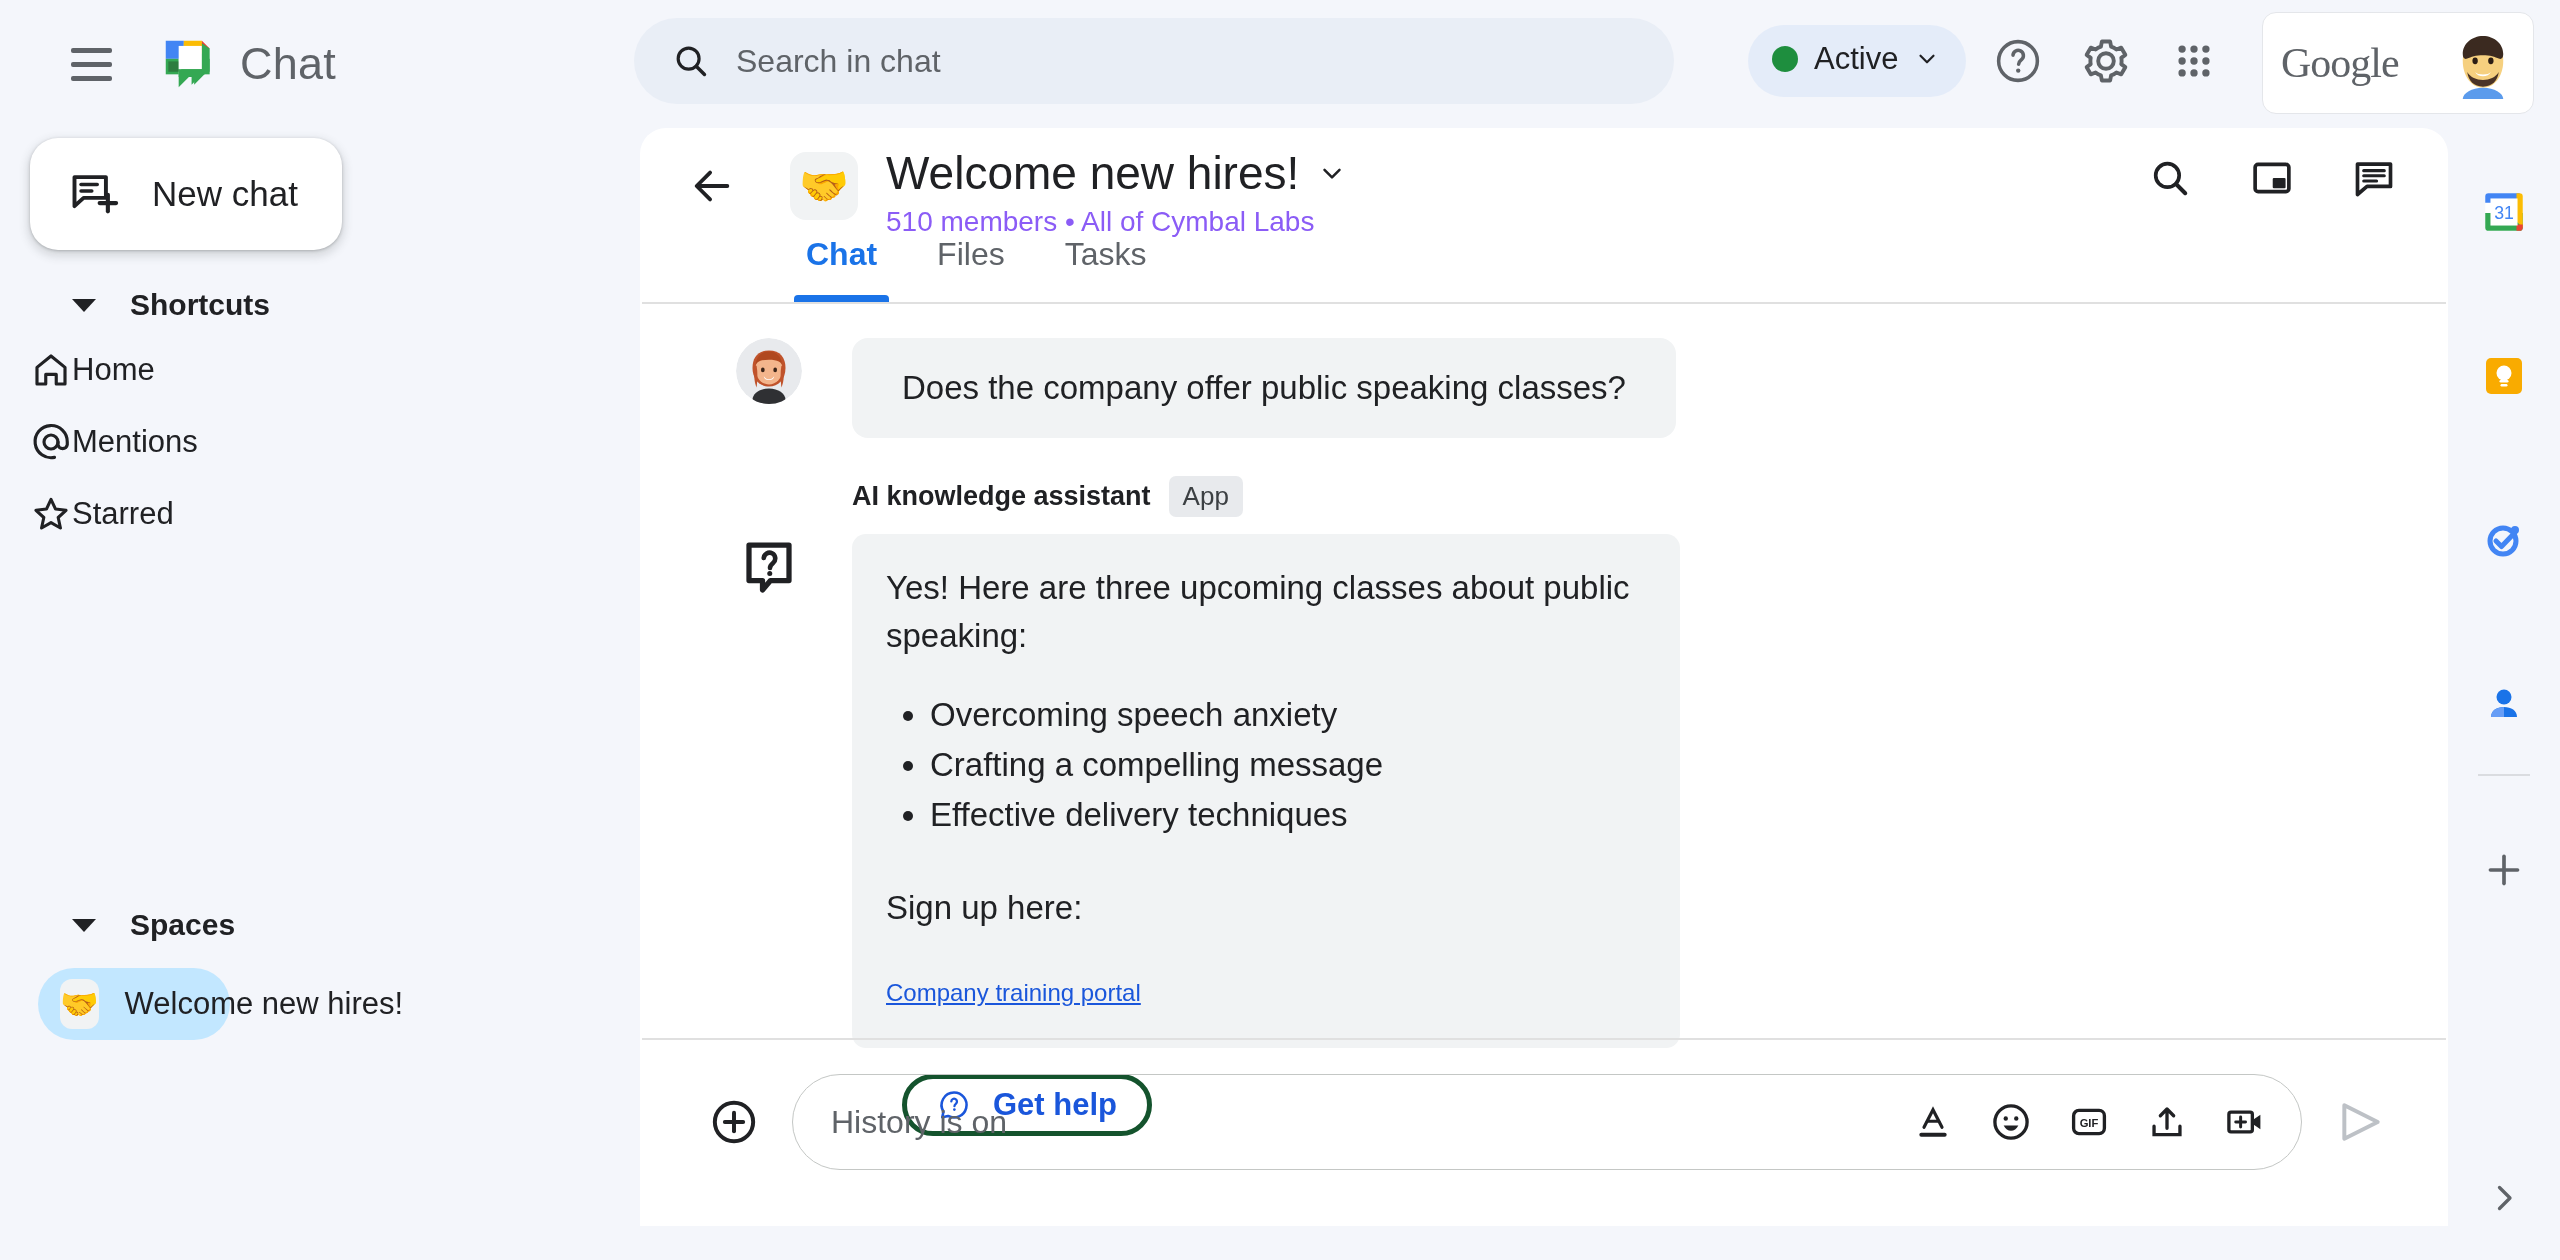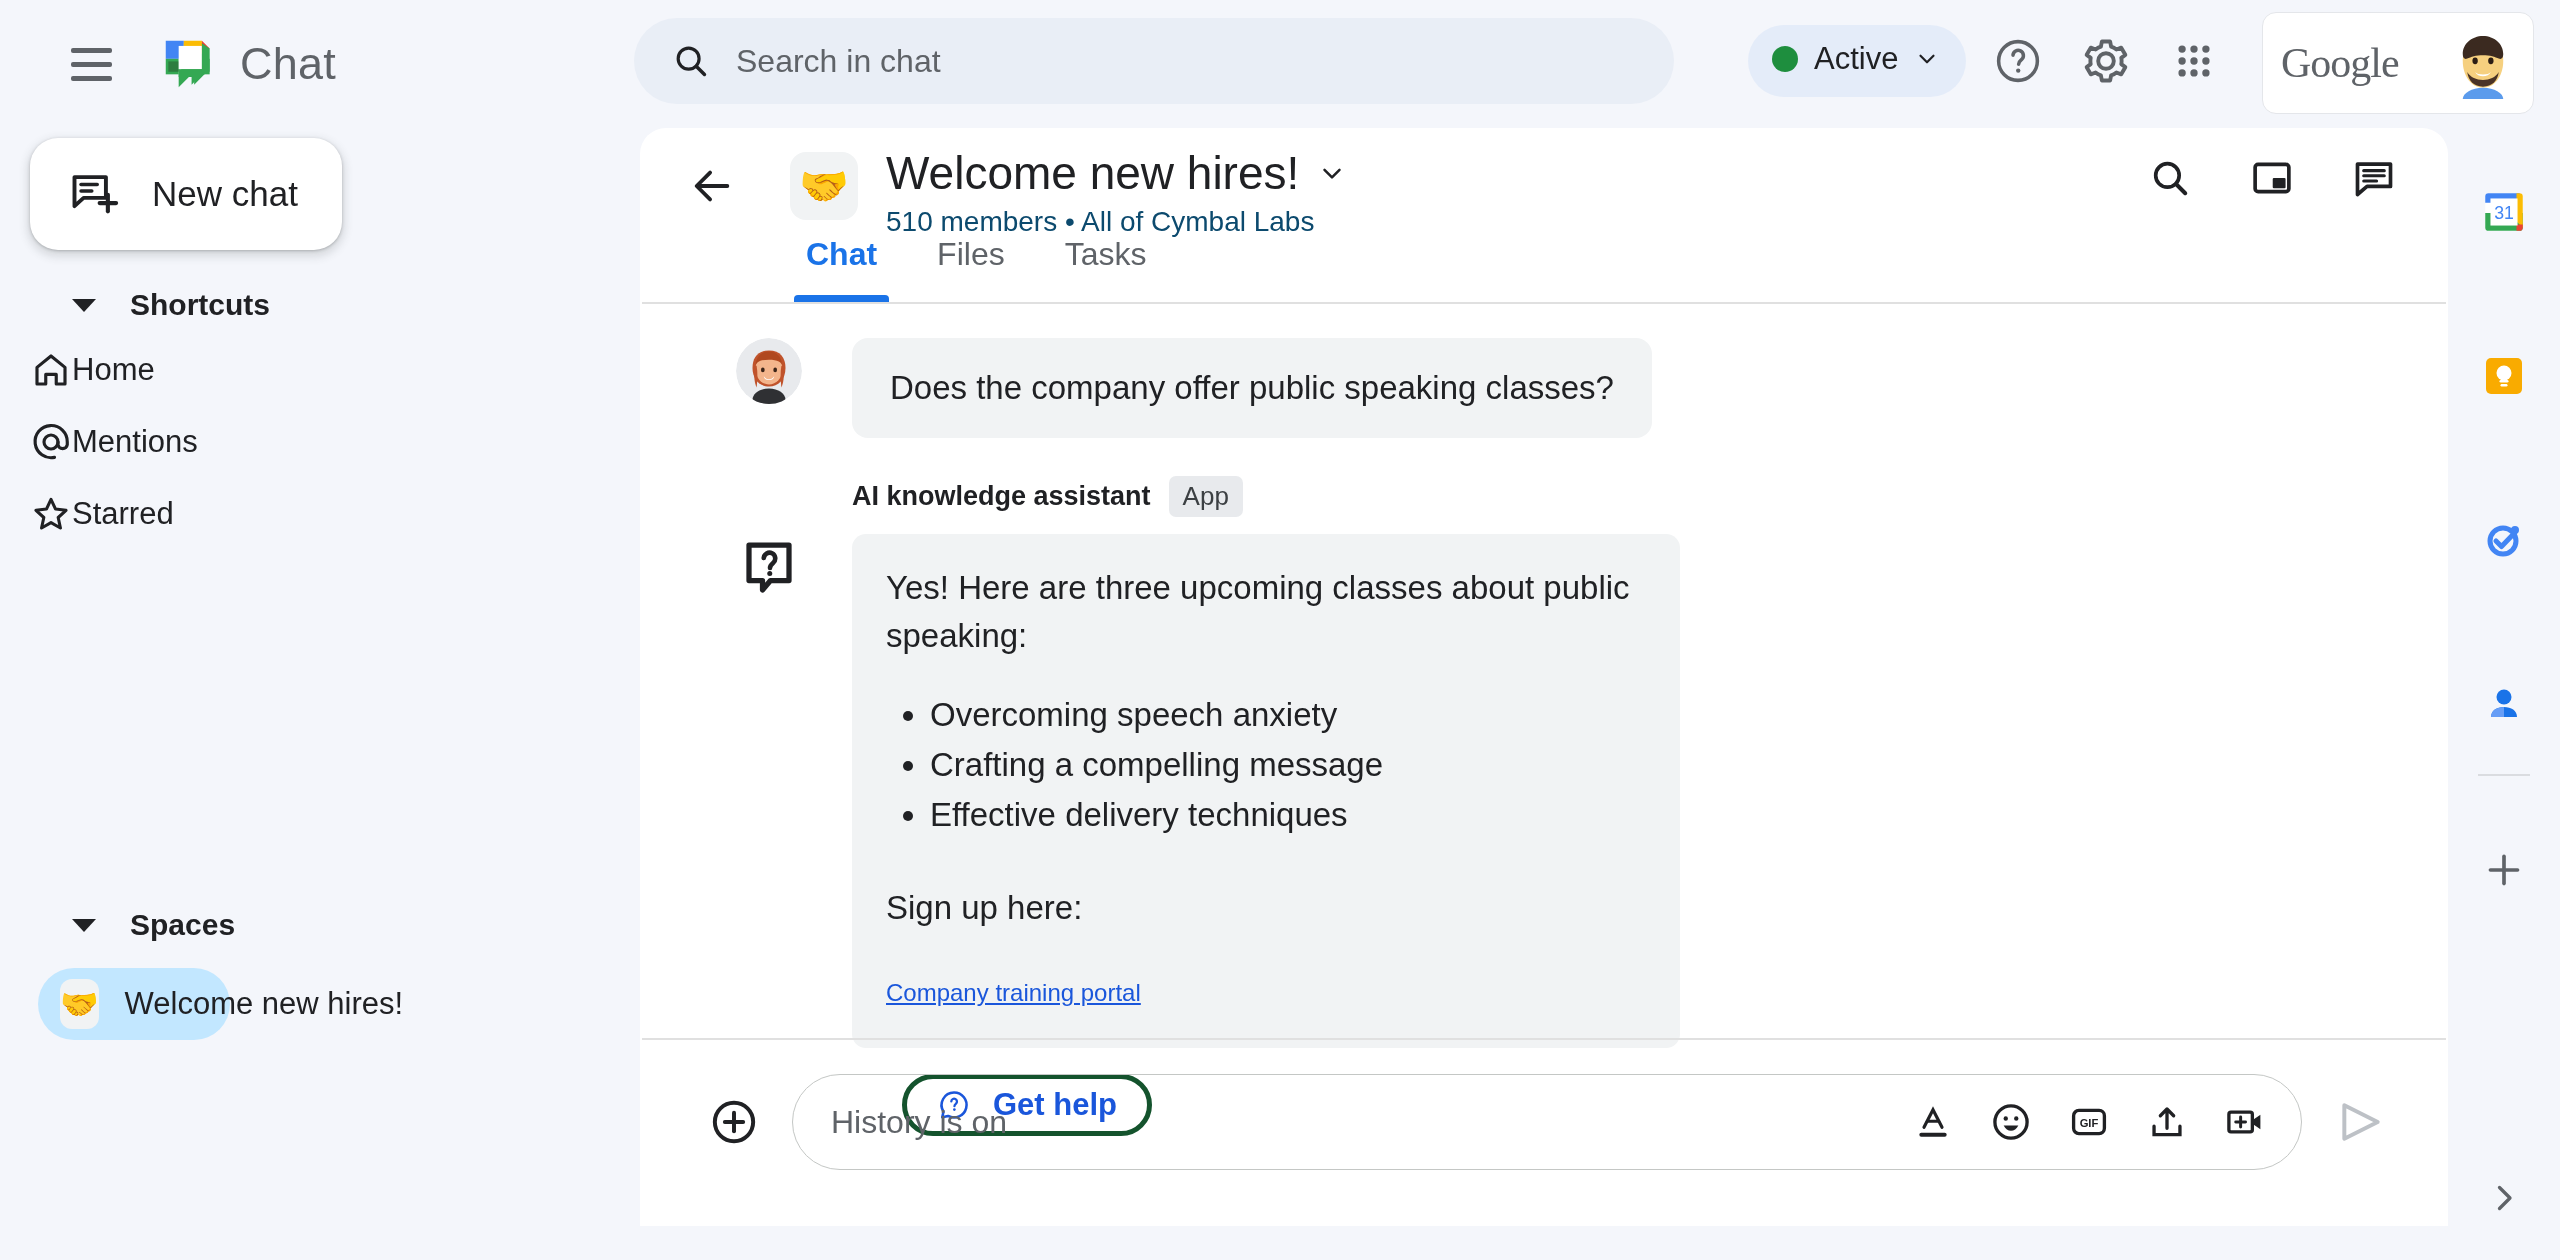--- a/index.html
+++ b/index.html
@@ -108,39 +108,39 @@
     position: absolute; left: 48px; top: 34px; width: 48px; height: 48px;
     display: flex; align-items: center; justify-content: center; cursor: pointer;
   }
   .space-title-row { position: absolute; left: 150px; top: 18px; display: flex; gap: 28px; align-items: flex-start; }
   .space-avatar {
     width: 68px; height: 68px; border-radius: 16px; background: #f1f3f4;
     display: flex; align-items: center; justify-content: center; font-size: 40px; margin-top: 6px;
   }
   .space-title { display: flex; align-items: center; gap: 18px; }
   .space-title .t { font-size: 46px; color: #202124; }
-  .space-sub { font-size: 28px; color: #0c4a6e; margin-top: 6px; }
+  .space-sub { font-size: 28px; color: #8b5cf6; margin-top: 6px; }
   .hdr-actions { position: absolute; right: 46px; top: 22px; display: flex; gap: 46px; }
   .hdr-actions .ico { width: 56px; height: 56px; display: flex; align-items: center; justify-content: center; cursor: pointer; }
 
   .tabs { position: relative; height: 66px; margin-left: 136px; display: flex; gap: 0; }
   .tab {
     position: relative; height: 66px; padding: 0 30px; display: flex;
     align-items: flex-start; cursor: pointer; font-size: 32px; color: #5f6368;
   }
   .tab.active { color: #1a73e8; font-weight: bold; }
   .tab .bar { position: absolute; left: 18px; right: 18px; bottom: 0; height: 7px;
     background: #1a73e8; border-radius: 4px 4px 0 0; }
   .tabs-rule { height: 2px; background: #e0e0e0; margin: 0 2px; }
 
   .thread { padding: 34px 0 0 0; }
   .msg-user { display: flex; align-items: flex-start; padding-left: 96px; }
   .user-avatar { width: 66px; height: 66px; border-radius: 50%; overflow: hidden; flex: 0 0 66px; }
   .bubble {
-    background: #f1f3f4; border-radius: 14px; padding: 26px 38px;
+    background: #f1f3f4; border-radius: 14px; padding: 26px 50px;
     font-size: 33px; color: #202124; line-height: 1.45;
   }
   .bubble-user { margin-left: 50px; border-radius: 16px; }
 
   .msg-app { padding-left: 96px; margin-top: 38px; }
   .app-name-row { display: flex; align-items: center; gap: 18px; margin-left: 116px; margin-bottom: 17px; }
   .app-name { font-size: 27px; font-weight: bold; color: #202124; }
   .app-badge { background: #e8eaed; border-radius: 7px; padding: 5px 14px; font-size: 26px; color: #3c4043; }
   .app-body { display: flex; align-items: flex-start; }
   .app-avatar { width: 66px; height: 66px; flex: 0 0 66px; display: flex; align-items: center; justify-content: center; }

